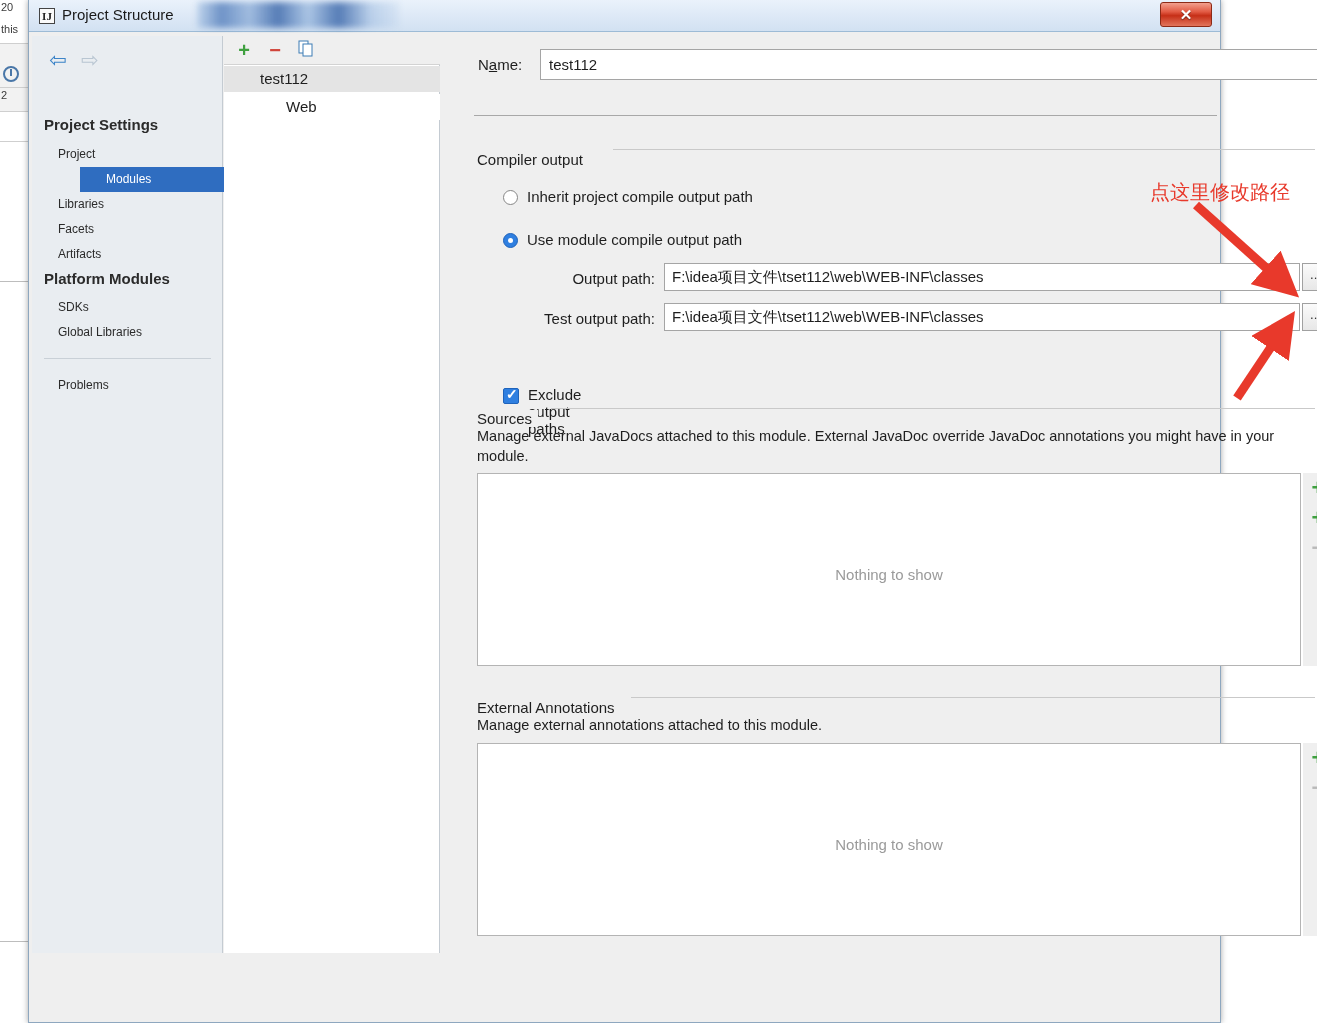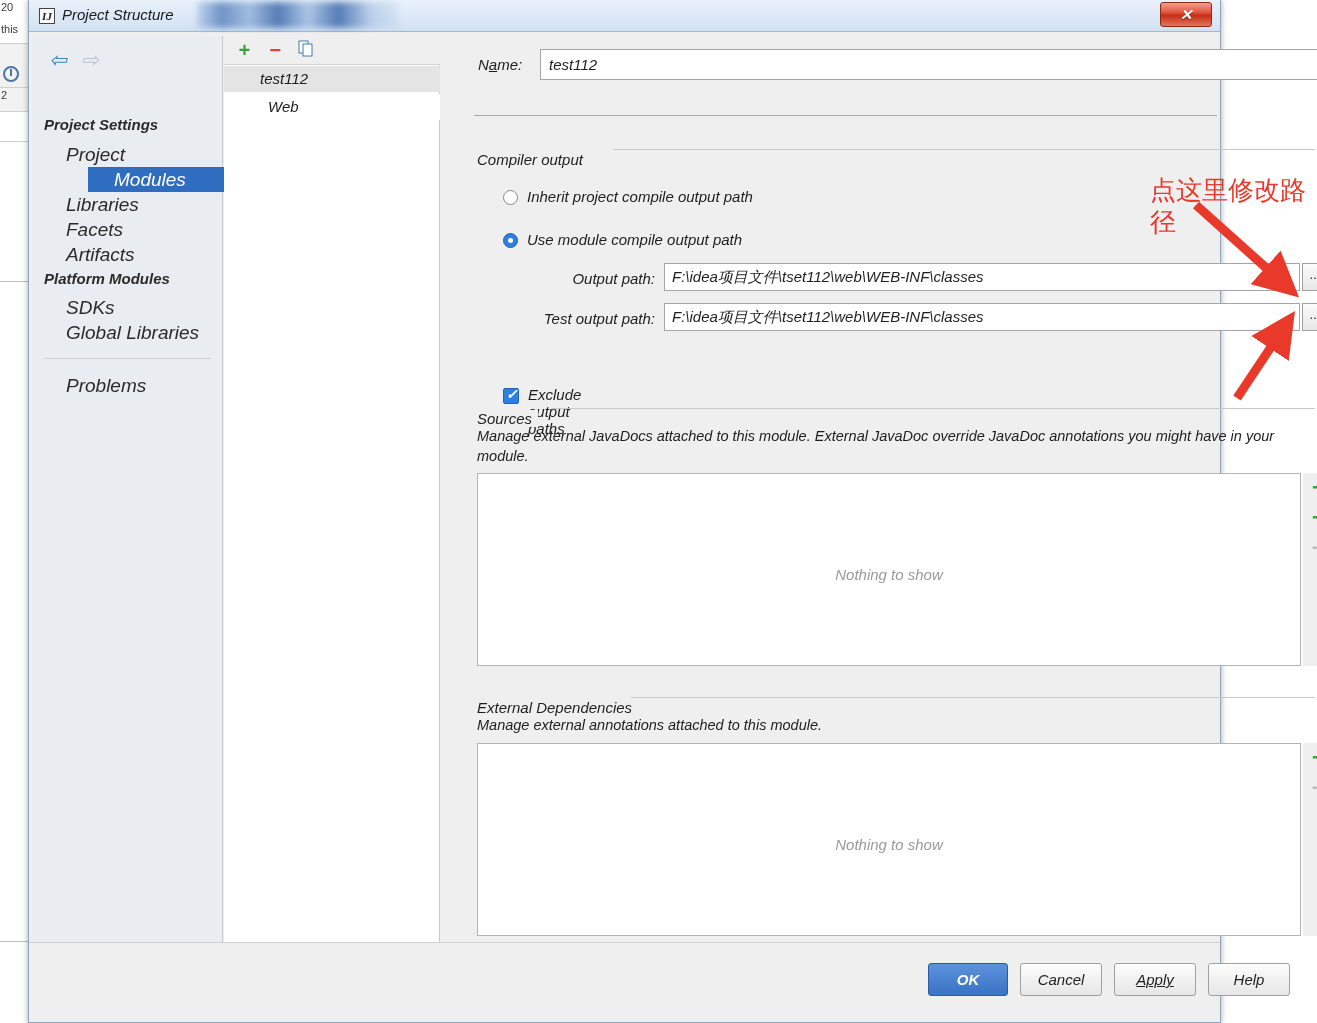--- a/index.html
+++ b/index.html
@@ -41,21 +41,20 @@
   }
 
   
   #dialog {
     position: absolute; left: 28px; top: 0px;
     width: 1193px; height: 1023px;
     background: #efefef;
     border: 1px solid #8ea7bf;
     border-top: none;
     box-shadow: 0 0 6px rgba(0,0,0,0.35);
-    font-style: italic;
   }
 
   
   #titlebar {
     position: relative; height: 32px;
     background: linear-gradient(to bottom, #eaf2fb 0%, #dfeaf7 45%, #d2e1f2 100%);
     border-bottom: 1px solid #9dbbd6;
   }
   #app-icon {
     position: absolute; left: 10px; top: 8px; width: 16px; height: 16px;
@@ -104,22 +103,22 @@
     display: inline-block; width: 28px; height: 24px; text-align: center;
     line-height: 24px; font-size: 21px; cursor: pointer;
   }
   .nav-arrow.back { color: #3c84c8; }
   .nav-arrow.fwd  { color: #b9c6d2; cursor: default; }
 
   .side-group {
     position: absolute; left: 12px; font-weight: bold; font-size: 15px; color: #2b2b2b;
   }
   .side-item {
-    position: absolute; left: 8px; width: 191px; height: 25px;
-    padding-left: 26px; font-size: 19px; color: #2b2b2b;
+    position: absolute; left: 0; width: 191px; height: 25px;
+    padding-left: 26px; font-size: 12px; color: #2b2b2b;
     line-height: 25px; cursor: pointer;
   }
   .side-item.selected { background: #2f6dc0; color: #ffffff; margin-left: 48px; }
   #side-divider {
     position: absolute; left: 12px; width: 167px; height: 1px;
     background: #c9d0d7; top: 322px;
   }
 
   
   #tree-panel {
@@ -135,21 +134,21 @@
     text-align: center; line-height: 21px; font-size: 20px; font-weight: bold;
   }
   #tb-add    { left: 8px;  color: #3fa03f; }
   #tb-remove { left: 39px; color: #d0443a; }
   #tb-copy   { left: 70px; }
   .tree-row {
     position: absolute; left: 0; width: 216px; height: 26px;
     font-size: 15px; color: #1e1e1e; line-height: 26px; cursor: pointer;
   }
   #tree-row-module { top: 30px; background: #e4e4e4; padding-left: 36px; }
-  #tree-row-web    { top: 58px; background: #ffffff; padding-left: 44px; }
+  #tree-row-web    { top: 58px; background: #ffffff; padding-left: 62px; }
   #tree-toggle {
     position: absolute; left: 5px; top: 38px; width: 12px; height: 12px;
     cursor: pointer;
   }
   #tree-toggle:after {
     content: ""; position: absolute; left: 0; top: 2px;
     border-left: 6px solid transparent; border-right: 6px solid transparent;
     border-top: 7px solid #9a9a9a;
   }
   .tree-icon {
@@ -306,22 +305,22 @@
   .dlg-btn u { text-decoration: underline; }
 
   
   #annot {
     position: absolute; left: 0; top: 0; width: 1317px; height: 1023px;
     pointer-events: none;
   }
   #annot-text {
     position: absolute; left: 1150px; top: 176px;
     width: 168px;
-    color: #e8392b; font-size: 26px; line-height: 32px;
-    font-family: Liberation Mono, monospace;
+    color: #e8392b; font-size: 20px; line-height: 32px;
+    font-family: Liberation Serif, serif;
   }
 </style>
 </head>
 <body>
 
 <div id="bg-ide">
   <div class="bg-strip" id="bg-strip-1">20</div>
   <div class="bg-strip" id="bg-strip-2">this</div>
   <div class="bg-strip" id="bg-strip-3">
     <span class="bg-icon-circle" style="top:22px;"></span>
@@ -424,39 +423,33 @@
 
       <div class="listbox" style="left:36px; top:437px; width:824px; height:193px;">
         <div class="empty">Nothing to show</div>
       </div>
       <div class="side-actions" style="left:862px; top:437px; height:193px;">
         <div class="act-btn plus">+</div>
         <div class="act-btn plus-url">+</div>
         <div class="act-btn minus">−</div>
       </div>
 
-      <div class="group-cap" style="left:36px; top:653px;">External Dependencies</div>
+      <div class="group-cap" style="left:36px; top:653px;">External Annotations</div>
       <div class="group-line" style="left:190px; top:661px; width:684px;"></div>
       <div class="desc-text" style="left:36px; top:679px; width:845px;">Manage external annotations attached to this module.</div>
 
       <div class="listbox" style="left:36px; top:707px; width:824px; height:193px;">
         <div class="empty">Nothing to show</div>
       </div>
       <div class="side-actions" style="left:862px; top:707px; height:193px;">
         <div class="act-btn plus">+</div>
         <div class="act-btn minus">−</div>
       </div>
     </div>
 
-    <div id="bottom-bar">
-      <div class="dlg-btn primary" style="left:899px; width:80px;">OK</div>
-      <div class="dlg-btn" style="left:991px; width:82px;">Cancel</div>
-      <div class="dlg-btn" style="left:1085px; width:82px;"><u>Apply</u></div>
-      <div class="dlg-btn" style="left:1179px; width:82px;">Help</div>
-    </div>
 
   </div>
 </div>
 
 <div id="annot">
   <div id="annot-text">点这里修改路径</div>
   <svg width="1317" height="1023" style="position:absolute;left:0;top:0;" aria-hidden="true">
     <defs>
       <marker id="ah" markerWidth="5" markerHeight="5" refX="2.6" refY="2.5" orient="auto">
         <path d="M0,0 L5,2.5 L0,5 z" fill="#e8392b"></path>

